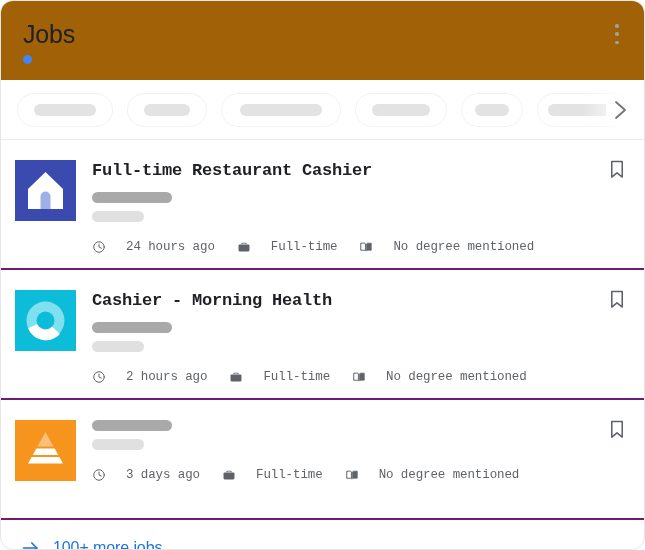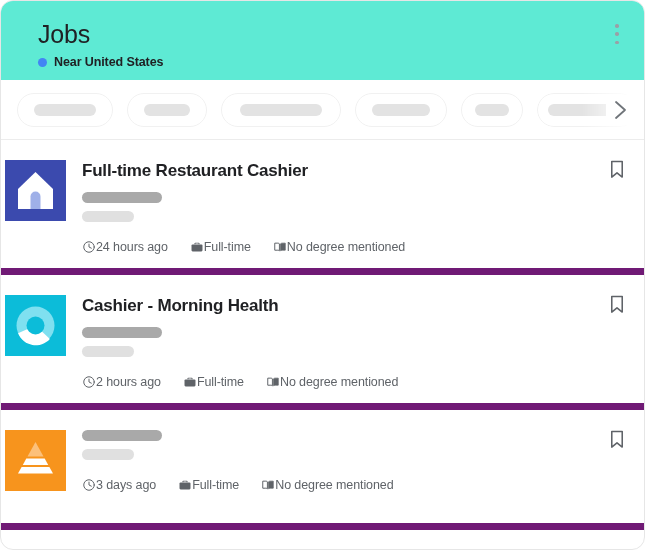--- a/index.html
+++ b/index.html
@@ -19,22 +19,22 @@
     background: #ffffff;
     border: 1px solid #e6e6e6;
     border-radius: 13px;
     overflow: hidden;
     display: flex;
     flex-direction: column;
   }
 
   
   .header {
-    background: #5eead4;
-    padding: 18px 22px 14px 37px;
+    background: #a16207;
+    padding: 18px 22px 14px 22px;
     position: relative;
     flex: 0 0 auto;
     height: 79px;
   }
   .header-title {
     font-size: 25px;
     line-height: 30px;
     color: #202124;
     font-weight: 400;
     letter-spacing: -0.2px;
@@ -132,24 +132,25 @@
     background: #fff;
   }
 
   
   .job-list { flex: 1 1 auto; }
 
   .job-row {
     position: relative;
     display: flex;
     align-items: flex-start;
-    padding: 18px 20px 14px 4px;
-    border-bottom: 7px solid #701a75;
+    padding: 18px 20px 14px 14px;
+    border-bottom: 2px solid #701a75;
     cursor: pointer;
     min-height: 120px;
+    font-family: Liberation Mono, monospace;
   }
 
   .logo {
     flex: 0 0 auto;
     width: 61px;
     height: 61px;
     margin-right: 16px;
     margin-top: 2px;
     overflow: hidden;
   }
@@ -176,21 +177,21 @@
   .meta-row {
     display: flex;
     align-items: center;
     flex-wrap: nowrap;
     margin-top: 18px;
     gap: 0;
   }
   .meta-item {
     display: flex;
     align-items: center;
-    gap: 0;
+    gap: 20px;
     margin-right: 22px;
     white-space: nowrap;
   }
   .meta-item:last-child { margin-right: 0; }
   .meta-text {
     font-size: 12.5px;
     color: #5f6368;
     letter-spacing: -0.1px;
   }
   .meta-icon {
@@ -236,21 +237,20 @@
 </style>
 </head>
 <body>
 
 <div class="jobs-card">
 
   <div class="header">
     <div class="header-title">Jobs</div>
     <div class="header-sub">
       <span class="loc-dot"></span>
-      <span class="header-sub-text">Near United States</span>
     </div>
     <div class="kebab">
       <i></i>
       <i></i>
       <i></i>
     </div>
   </div>
 
   <div class="chips-row">
     <div class="chips-scroll" id="chips-scroll">

